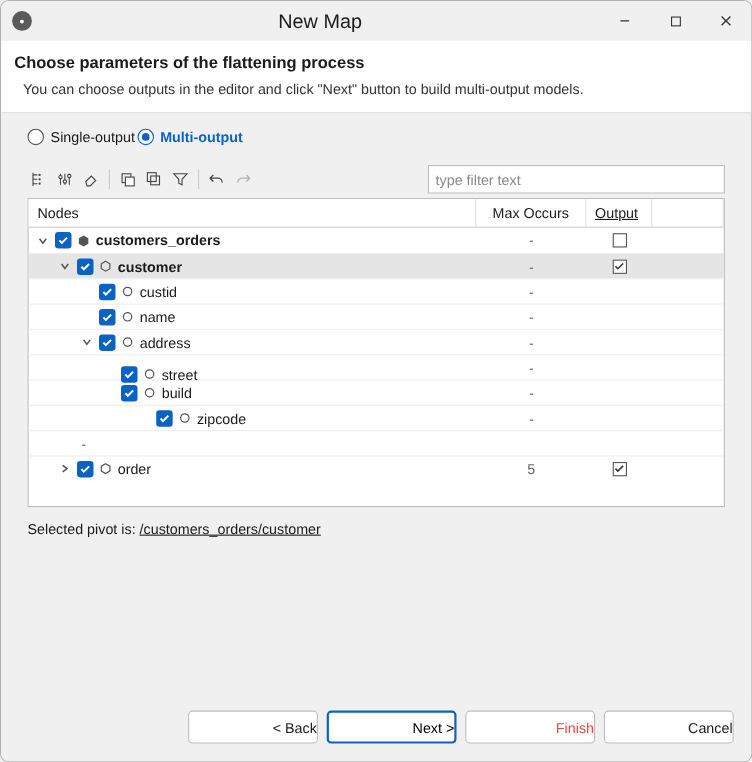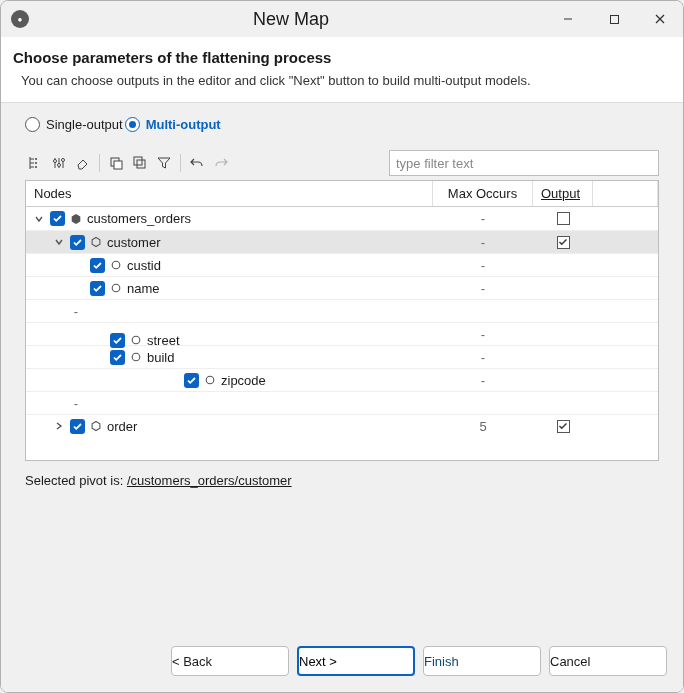--- a/index.html
+++ b/index.html
@@ -43,31 +43,31 @@
   .tt-row.selected { background: #e5e5e5; }
   .cell-nodes { flex: 1; display: flex; align-items: center; gap: 4px; }
   .cell-occ { width: 100px; text-align: center; color: #666; }
   .cell-out { width: 60px; display: flex; align-items: center; justify-content: center; }
   .cell-pad { width: 65px; }
   .twisty { width: 14px; height: 14px; display: flex; align-items: center; justify-content: center; color: #555; flex: 0 0 14px; }
   .cbk { width: 15px; height: 15px; background: #0a63c2; border-radius: 3px; flex: 0 0 15px; display: flex; align-items: center; justify-content: center; }
   .cbk svg { display: block; }
   .node-ico { width: 14px; height: 14px; flex: 0 0 14px; display: flex; align-items: center; justify-content: center; }
   .node-label { white-space: nowrap; }
-  .bold { font-weight: normal; }
+  .bold { font-weight: bold; }
   .out-box { width: 13px; height: 13px; border: 1px solid #555; background: #fff; display: flex; align-items: center; justify-content: center; }
   .tt-filler { height: 23px; }
 
   .pivot { margin-top: 12px; font-size: 13px; }
   .pivot-path { text-decoration: underline; }
 
   .footer { padding: 12px 16px 16px; display: flex; justify-content: flex-end; gap: 8px; background: #f0f0f0; }
-  .btn { width: 118px; height: 30px; border: 1px solid #bdbdbd; border-radius: 4px; background: #fff; display: flex; align-items: center; justify-content: flex-start; font-size: 13px; }
+  .btn { width: 118px; height: 30px; border: 1px solid #bdbdbd; border-radius: 4px; background: #fff; display: flex; align-items: center; justify-content: flex-end; font-size: 13px; }
   .btn.primary { border: 2px solid #0a63c2; color: #000; }
-  .btn.disabled { color: #0c4a6e; }
+  .btn.disabled { color: #ef4444; }
 </style>
 </head>
 <body>
 
 <div class="window">
   <div class="titlebar">
     <div class="titlebar-icon">
       <svg width="12" height="12" viewBox="0 0 12 12">
           <circle cx="6" cy="6" r="5" fill="#5a5a5a"></circle>
           <text x="6" y="9" font-size="8" text-anchor="middle" fill="#fff">●</text>
@@ -266,20 +266,38 @@
                     <circle cx="6" cy="6" r="3.8" fill="none" stroke="#555" stroke-width="1.1"></circle>
                   </svg>
                 </div>
                 <div class="node-label">name</div>
               </div>
               <div class="cell-occ">-</div>
               <div class="cell-out"></div>
               <div class="cell-pad"></div>
             </div>
             <div class="tt-row">
+              <div class="cell-nodes" style="padding-left: 46px;">
+                <div class="twisty">
+                  <svg width="10" height="10" viewBox="0 0 10 10">
+                    <path d="M2 3l3 4 3-4" fill="none" stroke="#555" stroke-width="1.4"></path>
+                  </svg>
+                </div>
+                <div class="cbk">
+                  <svg width="11" height="11" viewBox="0 0 11 11">
+                    <path d="M2 5.5l2.2 2.3L9 3" fill="none" stroke="#fff" stroke-width="1.8"></path>
+                  </svg>
+                </div>
+                <div class="node-ico">
+                  <svg width="12" height="12" viewBox="0 0 12 12">
+                    <circle cx="6" cy="6" r="3.8" fill="none" stroke="#555" stroke-width="1.1"></circle>
+                  </svg>
+                </div>
+                <div class="node-label">address</div>
+              </div>
               <div class="cell-occ">-</div>
               <div class="cell-out"></div>
               <div class="cell-pad"></div>
             </div>
             <div class="tt-row">
               <div class="cell-nodes" style="padding-left: 66px; margin-top: 12px;">
                 <div class="twisty"></div>
                 <div class="cbk">
                   <svg width="11" height="11" viewBox="0 0 11 11">
                     <path d="M2 5.5l2.2 2.3L9 3" fill="none" stroke="#fff" stroke-width="1.8"></path>
@@ -309,21 +327,21 @@
                     <circle cx="6" cy="6" r="3.8" fill="none" stroke="#555" stroke-width="1.1"></circle>
                   </svg>
                 </div>
                 <div class="node-label">build</div>
               </div>
               <div class="cell-occ">-</div>
               <div class="cell-out"></div>
               <div class="cell-pad"></div>
             </div>
             <div class="tt-row">
-              <div class="cell-nodes" style="padding-left: 98px; margin-left: 42px;">
+              <div class="cell-nodes" style="padding-left: 98px;">
                 <div class="twisty"></div>
                 <div class="cbk">
                   <svg width="11" height="11" viewBox="0 0 11 11">
                     <path d="M2 5.5l2.2 2.3L9 3" fill="none" stroke="#fff" stroke-width="1.8"></path>
                   </svg>
                 </div>
                 <div class="node-ico">
                   <svg width="12" height="12" viewBox="0 0 12 12">
                     <circle cx="6" cy="6" r="3.8" fill="none" stroke="#555" stroke-width="1.1"></circle>
                   </svg>

